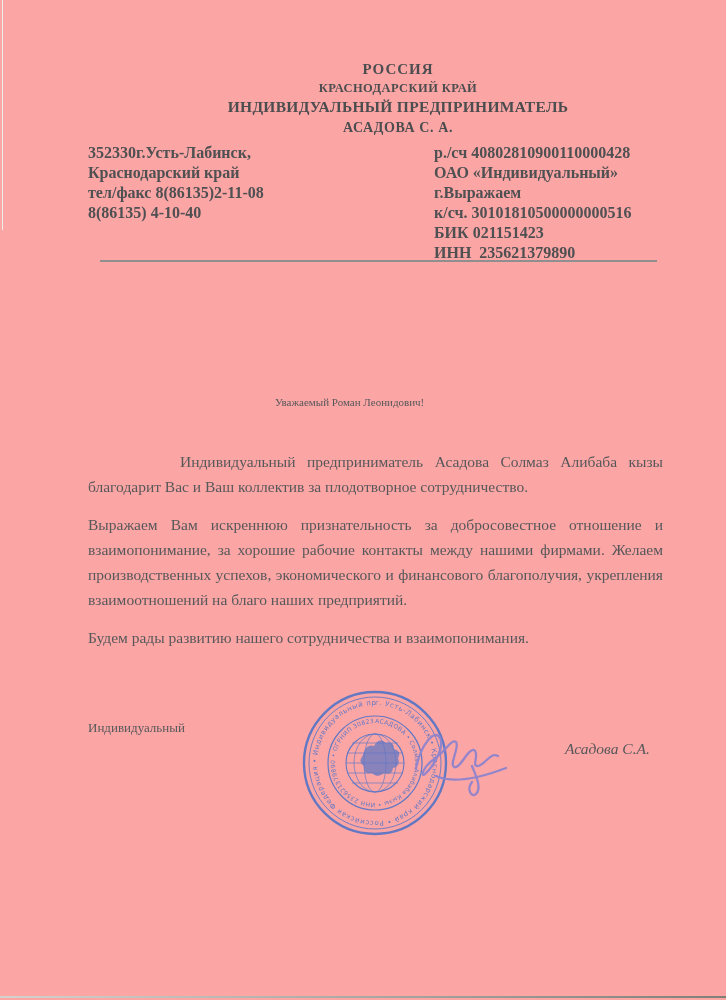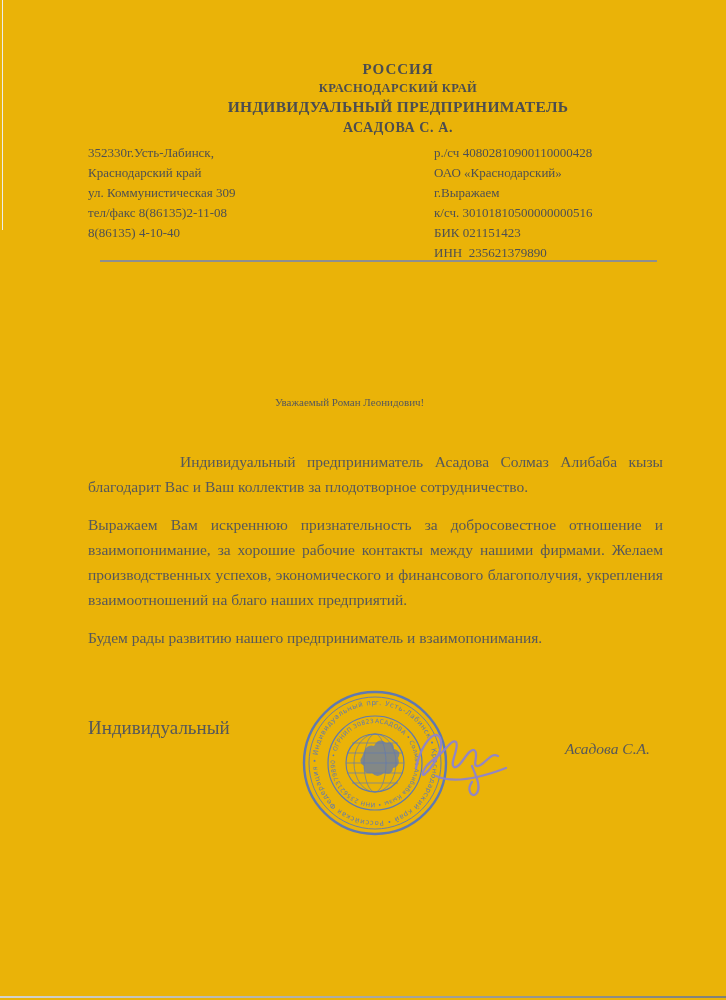--- a/index.html
+++ b/index.html
@@ -3,36 +3,36 @@
 <meta charset="utf-8">
 <style>
   * { margin:0; padding:0; box-sizing:border-box; }
   html,body { width:726px; height:1000px; }
   body {
     font-family:"Liberation Serif","DejaVu Serif",serif;
     background:#ffffff;
   }
   .page {
     position:relative; width:726px; height:1000px;
-    background:#eab308; overflow:hidden;
+    background:#fca5a5; overflow:hidden;
   }
   
   .letterhead {
     position:absolute; top:61px; left:68px; width:660px;
     text-align:center; color:#4c4d4f;
   }
   .lh-country  { font-size:15px;  font-weight:bold; letter-spacing:1px; }
   .lh-region   { font-size:12.5px;font-weight:bold; letter-spacing:.4px; margin-top:3px; }
   .lh-entity   { font-size:15.5px;font-weight:bold; letter-spacing:.3px; margin-top:2px; }
   .lh-owner    { font-size:14px;  font-weight:bold; letter-spacing:.6px; margin-top:4px; }
   
   .info-row {
     position:absolute; top:143px; left:88px; width:578px;
     display:flex; justify-content:space-between;
-    color:#4f5052; font-weight:normal; font-size:13px; line-height:20px;
+    color:#4f5052; font-weight:bold; font-size:16px; line-height:20px;
   }
   .contact-block { text-align:left; }
   .bank-block { width:232px; }
   .bank-line { white-space:pre; }
   
   .rule {
     position:absolute; top:260px; left:100px; width:557px; height:2px;
     background:#8f8f8f;
   }
   
@@ -44,21 +44,21 @@
     position:absolute; top:449px; left:88px; width:575px;
     font-size:15.5px; line-height:25px; color:#57585a;
     text-align:justify;
   }
   .body-text p { margin:0 0 13px 0; }
   .body-text p.first { text-indent:92px; }
   .body-text p.last  { text-align:left; margin-bottom:0; }
   
   .closing-title {
     position:absolute; top:715px; left:88px;
-    font-size:19px; line-height:25px; color:#57585a;
+    font-size:13px; line-height:25px; color:#57585a;
   }
   .signer-name {
     position:absolute; top:740px; left:565px;
     font-size:15.5px; color:#57585a;font-style:italic;
   }
   
   .stamp-svg {
     position:absolute; left:286px; top:674px; width:178px; height:178px;
     opacity:.88; filter:blur(.2px);
   }
@@ -85,42 +85,41 @@
     <div class="lh-country">РОССИЯ</div>
     <div class="lh-region">КРАСНОДАРСКИЙ КРАЙ</div>
     <div class="lh-entity">ИНДИВИДУАЛЬНЫЙ ПРЕДПРИНИМАТЕЛЬ</div>
     <div class="lh-owner">АСАДОВА С. А.</div>
   </div>
 
   <div class="info-row">
     <div class="contact-block">
       <div>352330г.Усть-Лабинск,</div>
       <div>Краснодарский край</div>
-      <div>ул. Коммунистическая 309</div>
       <div>тел/факс 8(86135)2-11-08</div>
       <div>8(86135) 4-10-40</div>
     </div>
     <div class="bank-block">
       <div class="bank-line">р./сч 40802810900110000428</div>
-      <div class="bank-line">ОАО «Краснодарский»</div>
+      <div class="bank-line">ОАО «Индивидуальный»</div>
       <div class="bank-line">г.Выражаем</div>
       <div class="bank-line">к/сч. 30101810500000000516</div>
       <div class="bank-line">БИК 021151423</div>
       <div class="bank-line">ИНН  235621379890</div>
     </div>
   </div>
 
   <div class="rule"></div>
 
   <div class="salutation">Уважаемый Роман Леонидович!</div>
 
   <div class="body-text">
     <p class="first">Индивидуальный предприниматель Асадова Солмаз Алибаба кызы благодарит Вас и Ваш коллектив за плодотворное сотрудничество.</p>
     <p>Выражаем Вам искреннюю признательность за добросовестное отношение и взаимопонимание, за хорошие рабочие контакты между нашими фирмами. Желаем производственных успехов, экономического и финансового благополучия, укрепления взаимоотношений на благо наших предприятий.</p>
-    <p class="last">Будем рады развитию нашего предприниматель и взаимопонимания.</p>
+    <p class="last">Будем рады развитию нашего сотрудничества и взаимопонимания.</p>
   </div>
 
   <div class="closing-title">
     <div>Индивидуальный</div>
   </div>
   <div class="signer-name">Асадова С.А.</div>
 
   <svg class="stamp-svg" viewBox="0 0 178 178">
     <defs>
       <path id="ringPathOuter" d="M 89 31 a 58 58 0 1 1 -0.02 0" fill="none"></path>

